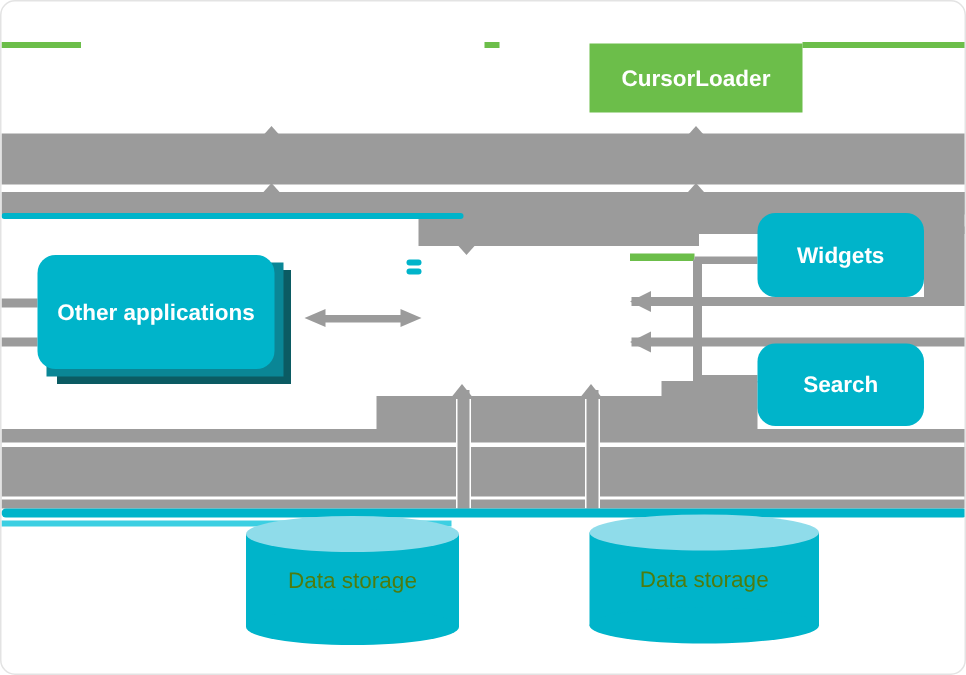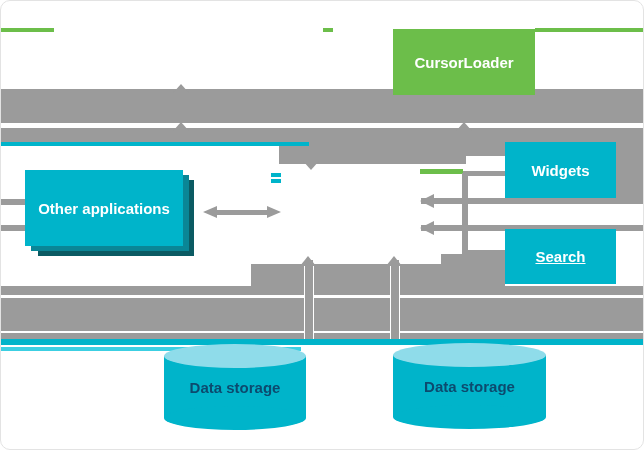--- a/index.html
+++ b/index.html
@@ -4,21 +4,21 @@
 <style>
   html,body{margin:0;padding:0;background:#fff;}
   .stage{
     position:relative;width:644px;height:450px;background:#fff;
     border:1px solid #e3e3e3;border-radius:10px;overflow:hidden;
     font-family:"Liberation Sans",sans-serif;box-sizing:border-box;
   }
   .abs{position:absolute;}
   .gray{background:#9B9B9B;}
   .green{background:#6CBE4A;}
-  .cyan{background:#00B4CA;}
+  .cyan{background:#00B4CA;border-radius:12px;}
   .cyan2{background:#3CCFE2;}
   .tealmid{background:#0A8696;}
   .tealdark{background:#0B5B63;}
   .white{background:#FFFFFF;}
   .node{
     display:flex;align-items:center;justify-content:center;
     color:#fff;font-weight:bold;font-size:15px;text-align:center;
   }
   
   .tri{width:0;height:0;}
@@ -28,21 +28,21 @@
   .tri-left{border-top:7px solid transparent;border-bottom:7px solid transparent;border-right:14px solid #9B9B9B;}
   .tri-left-sm{border-top:6px solid transparent;border-bottom:6px solid transparent;border-right:14px solid #9B9B9B;}
   .tri-right-sm{border-top:6px solid transparent;border-bottom:6px solid transparent;border-left:14px solid #9B9B9B;}
   .vline{background:#9B9B9B;border-left:1px solid #fff;border-right:1px solid #fff;}
   
   .cyl{position:absolute;}
   .cyl-body{position:absolute;left:0;right:0;top:12px;bottom:12px;background:#00B4CA;}
   .cyl-bottom{position:absolute;left:0;right:0;bottom:0;height:24px;border-radius:50%;background:#00B4CA;}
   .cyl-top{position:absolute;left:0;right:0;top:0;height:24px;border-radius:50%;background:#8FDCEA;}
   .cyl-label{position:absolute;left:0;right:0;top:0;bottom:0;display:flex;align-items:center;justify-content:center;
-    color:#0c4a6e;font-weight:bold;font-size:15px;}
+    color:#4d7c0f;font-weight:normal;font-size:15px;}
 </style>
 </head>
 <body>
 
 <div class="stage">
 
   <div class="abs green" style="left:0;top:27px;width:53px;height:4px;"></div>
   <div class="abs green" style="left:322px;top:27px;width:10px;height:4px;"></div>
   <div class="abs green" style="left:534px;top:27px;width:110px;height:4px;"></div>
 
@@ -98,25 +98,25 @@
   </div>
 
   <div class="abs gray" style="left:214px;top:209px;width:54px;height:5px;"></div>
   <div class="abs tri tri-left-sm" style="left:202px;top:205px;"></div>
   <div class="abs tri tri-right-sm" style="left:266px;top:205px;"></div>
 
 
   <div class="abs cyan node" style="left:504px;top:141px;width:111px;height:56px;">
     <span>Widgets</span>
   </div>
-  <div class="abs cyan node" style="left:504px;top:228px;width:111px;height:55px;text-decoration:underline;">
+  <div class="abs cyan node" style="left:504px;top:228px;width:111px;height:55px;">
     <span>Search</span>
   </div>
 
-  <div class="abs green node" style="left:392px;top:28px;width:142px;height:66px;">
+  <div class="abs green node" style="left:392px;top:28px;width:142px;height:46px;">
     <span>CursorLoader</span>
   </div>
 
   <div class="cyl" style="left:163px;top:343px;width:142px;height:86px;">
     <div class="cyl-body"></div>
     <div class="cyl-bottom"></div>
     <div class="cyl-top"></div>
     <div class="cyl-label">Data storage</div>
   </div>
   <div class="cyl" style="left:392px;top:342px;width:153px;height:86px;">

